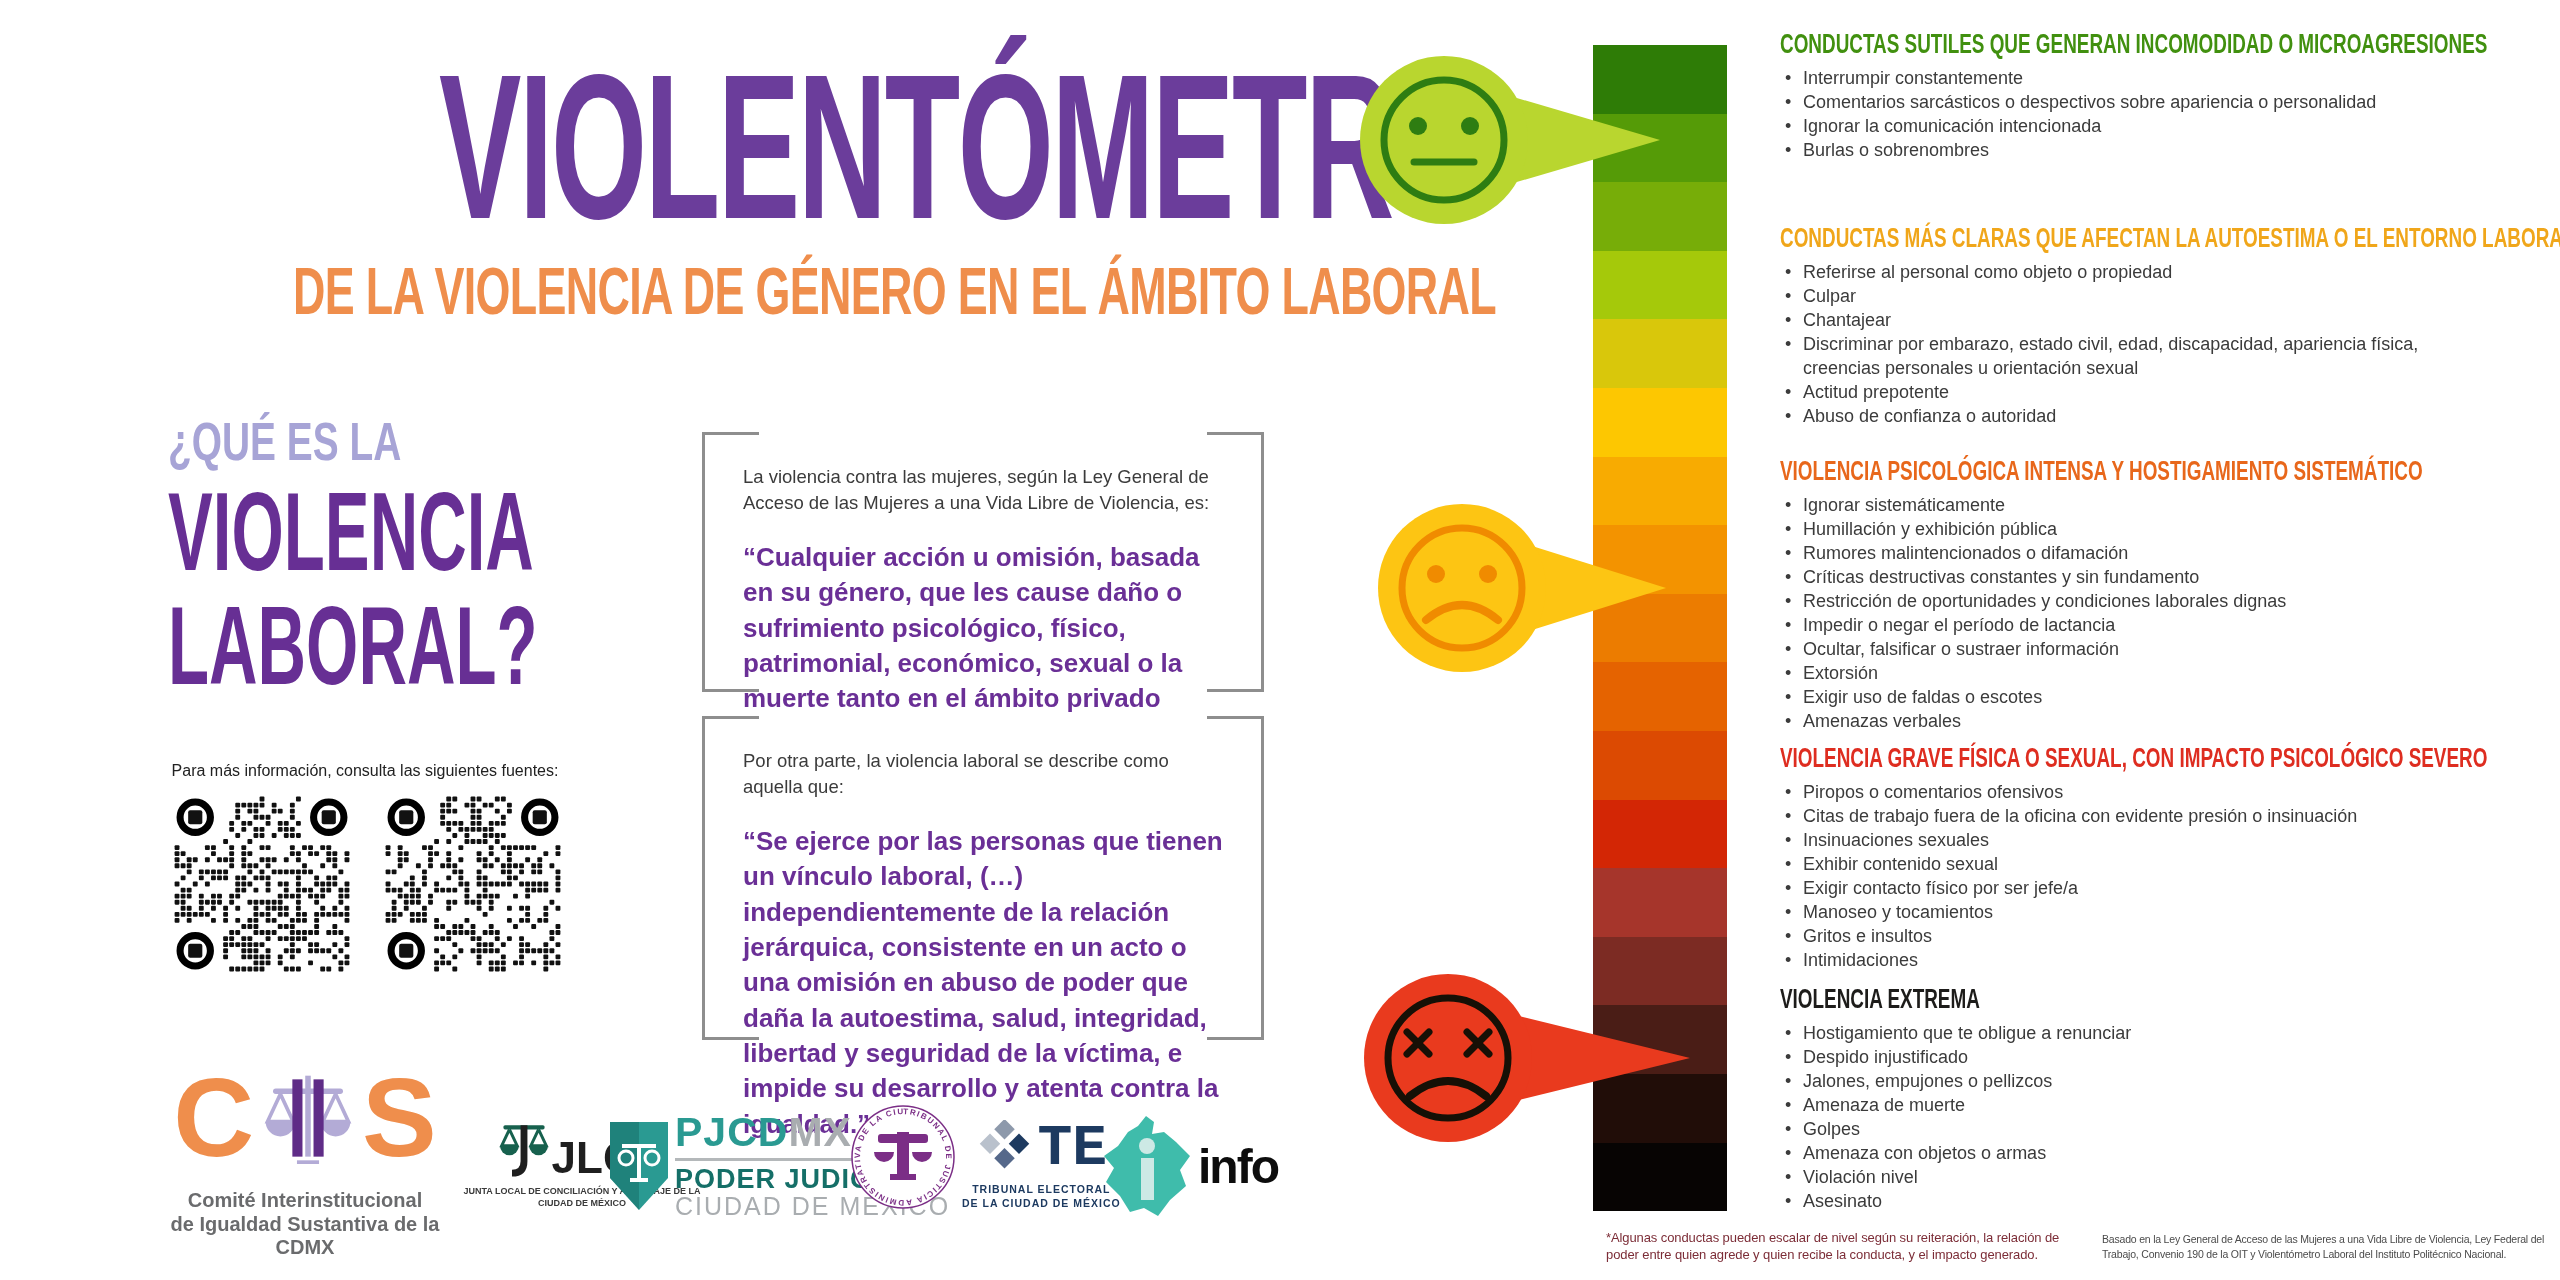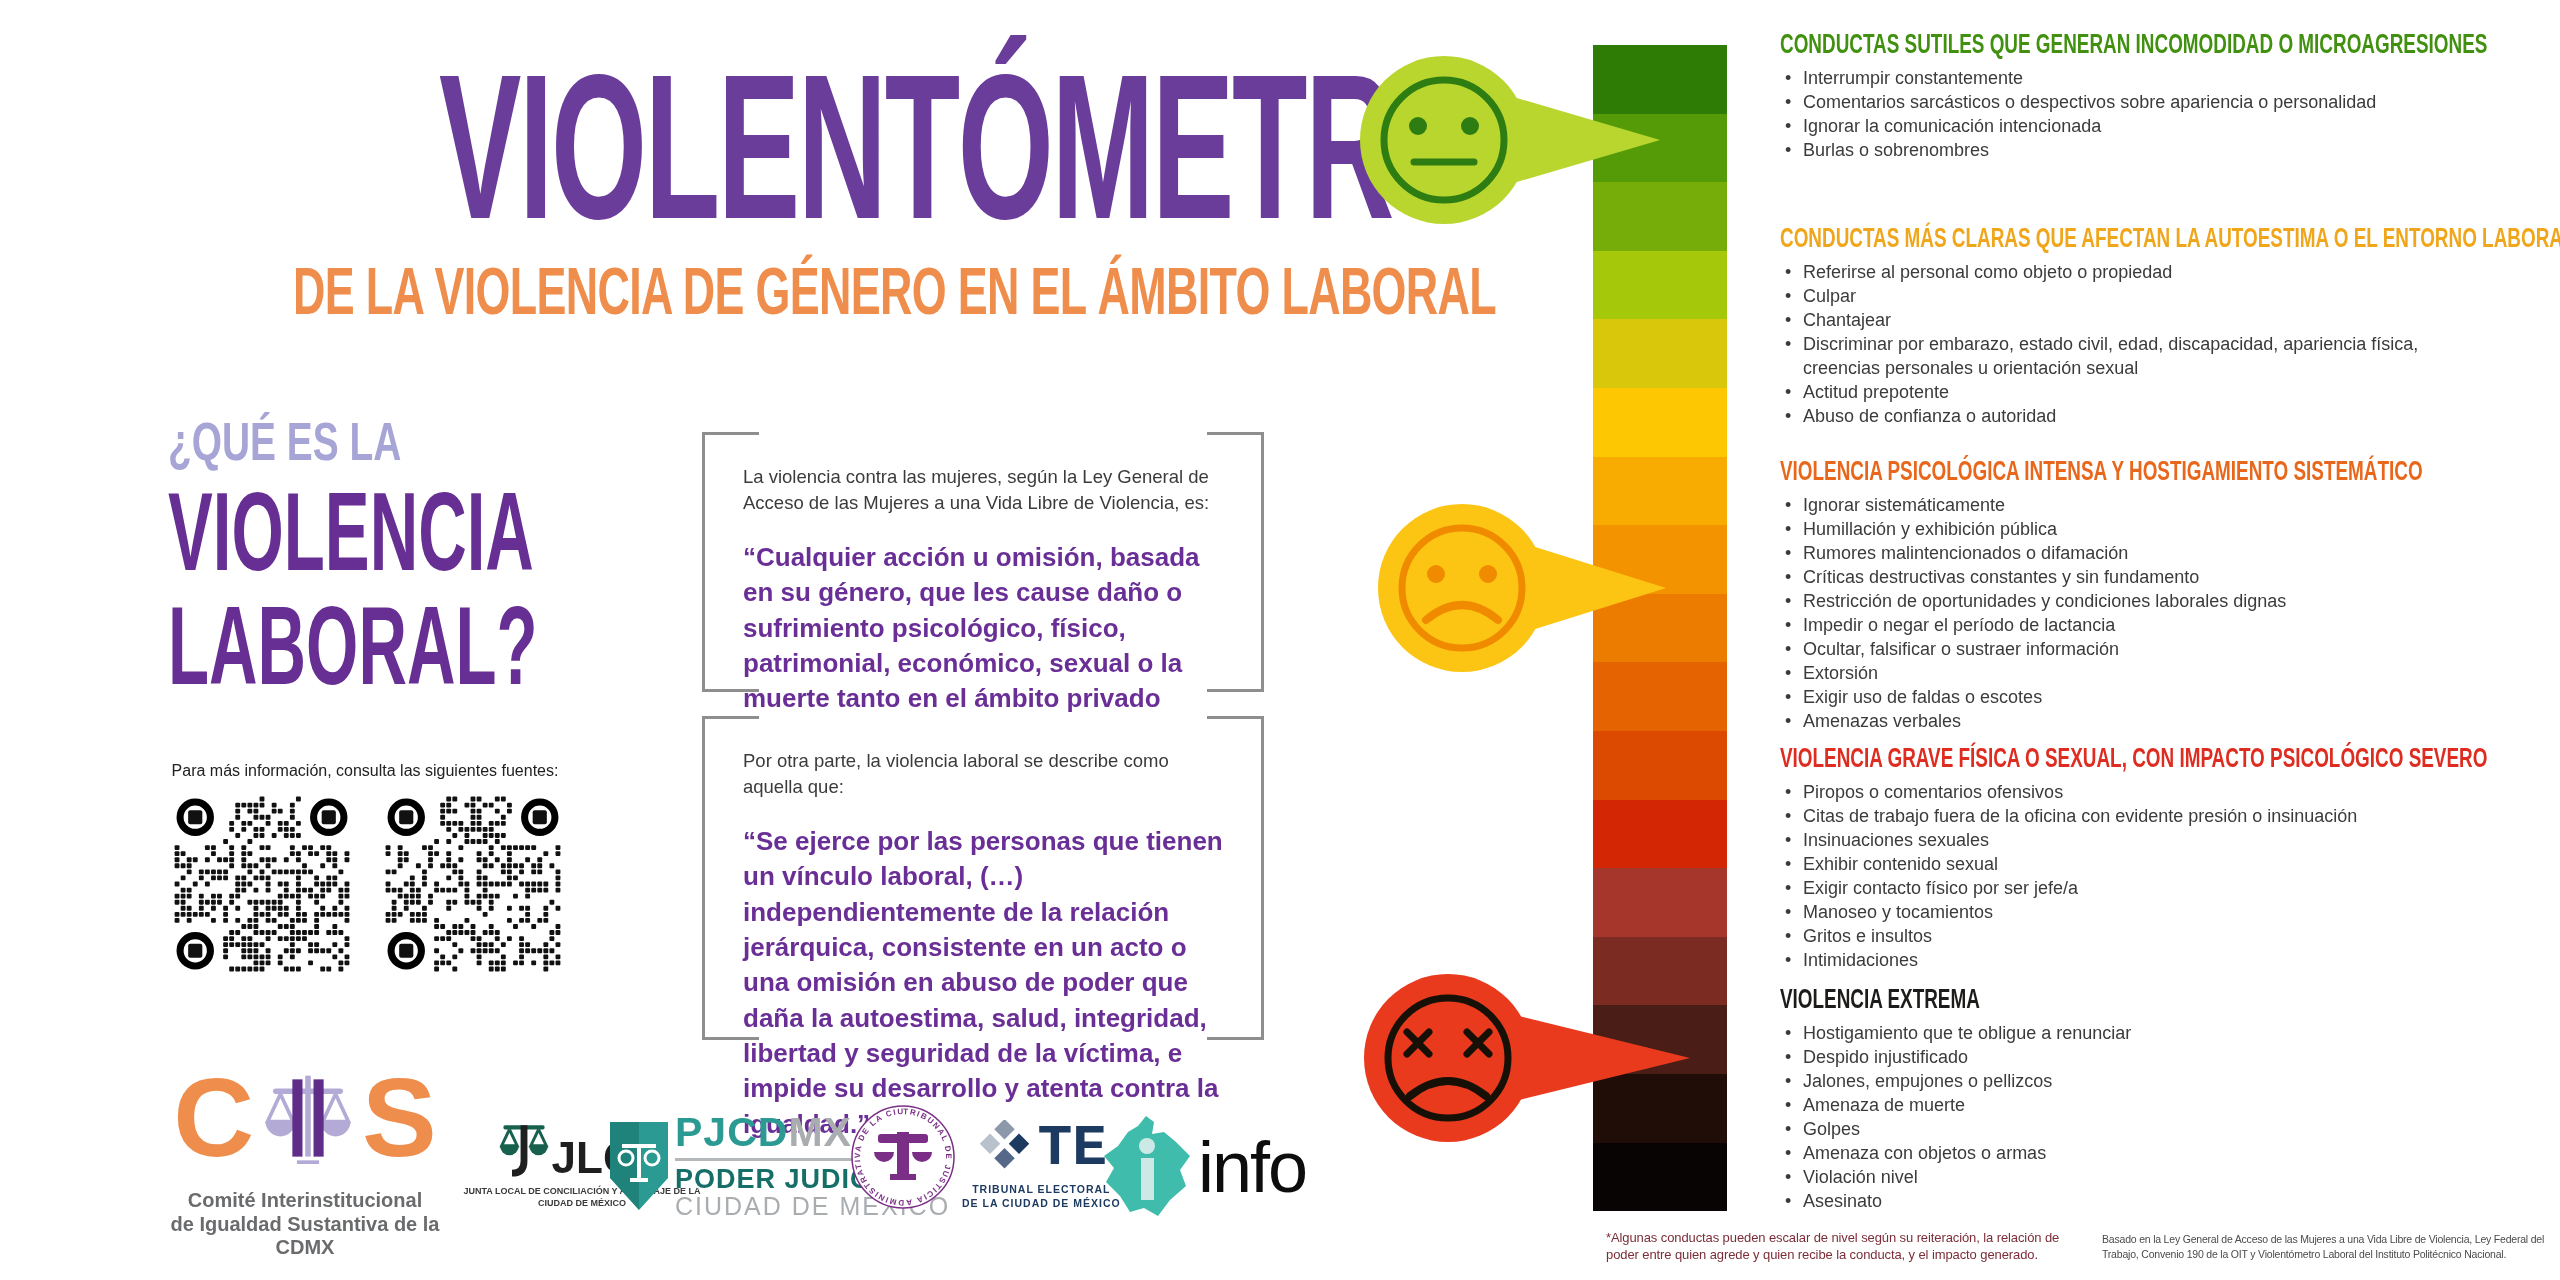--- a/index.html
+++ b/index.html
@@ -60,21 +60,21 @@
   .pj-acr .p1{color:var(--pj_teal);} .pj-acr .p2{color:var(--pj_gray);}
   .pj-div{height:3px;background:#b4b8ba;margin:5px 0 4px;}
   .pj-l1{font-size:27px;font-weight:700;color:var(--pj_teal_dark);letter-spacing:1px;line-height:1.05;}
   .pj-l2{font-size:25px;color:var(--pj_gray);letter-spacing:2px;line-height:1.1;}
   .logo-tja{position:absolute;left:850px;top:1104px;}
   .logo-te{position:absolute;left:962px;top:1120px;text-align:center;}
   .te-row{display:flex;align-items:center;justify-content:center;gap:4px;font-family:Liberation Mono, monospace;}
   .te-acr{font-size:58px;font-weight:700;color:var(--te_navy);line-height:1;}
   .te-cap{margin-top:4px;font-size:10.5px;font-weight:700;color:var(--te_navy);letter-spacing:1px;line-height:1.35;}
   .logo-info{position:absolute;left:1100px;top:1112px;display:flex;align-items:center;gap:4px;}
-  .info-text{font-size:72px;font-weight:400;color:#0d0d0d;letter-spacing:-2px;line-height:1;}
+  .info-text{font-size:48px;font-weight:700;color:#0d0d0d;letter-spacing:-2px;line-height:1;}
 </style>
 </head>
 <body>
 
 <div id="canvas">
 
   <div class="hero-title">
     <span class="cond t" style="color: rgb(107, 61, 155);">VIOLENTÓMETRO</span>
   </div>
   <div class="hero-sub">

